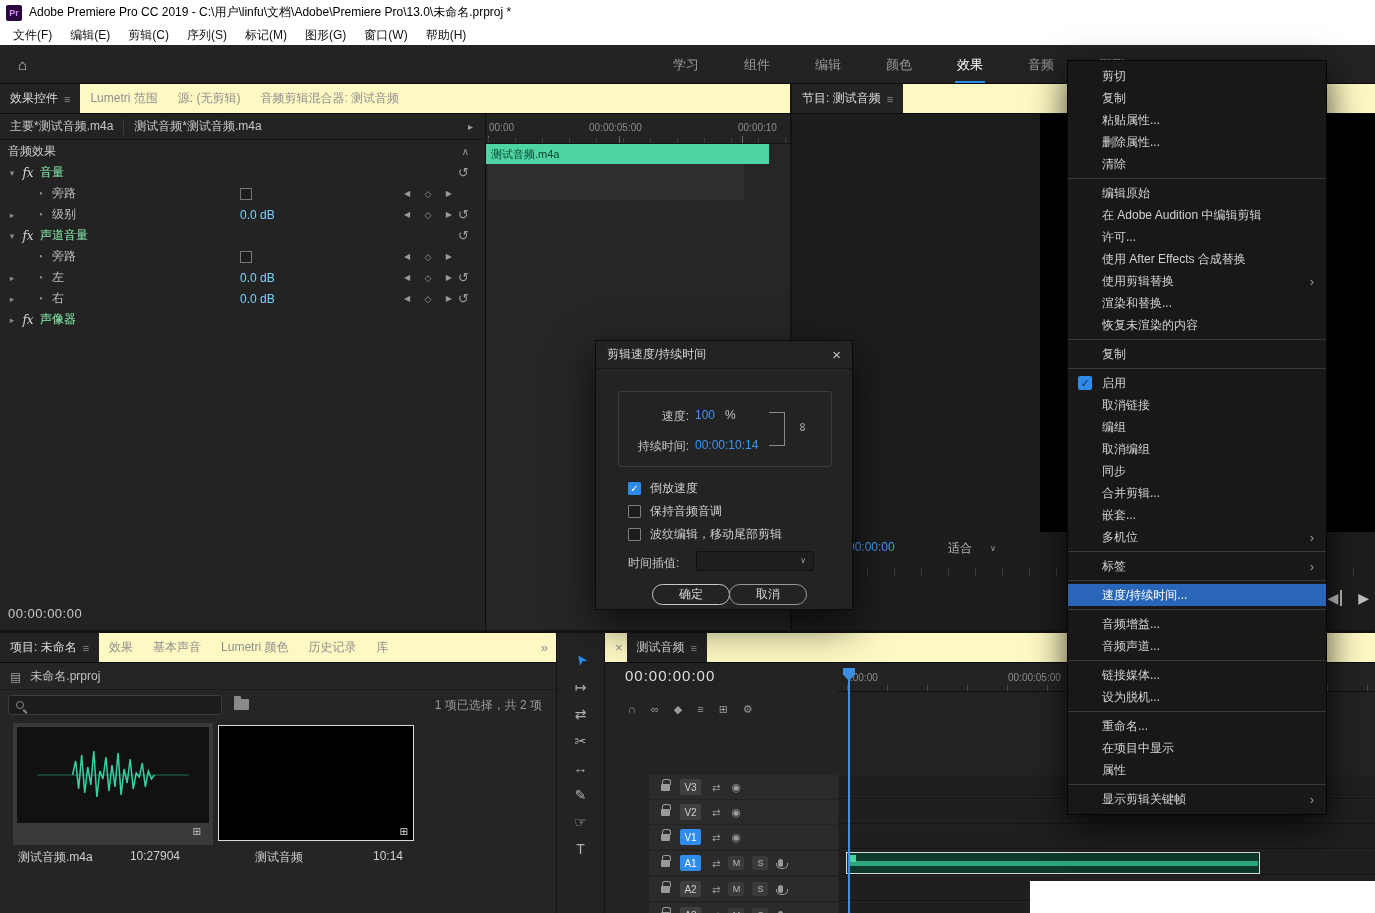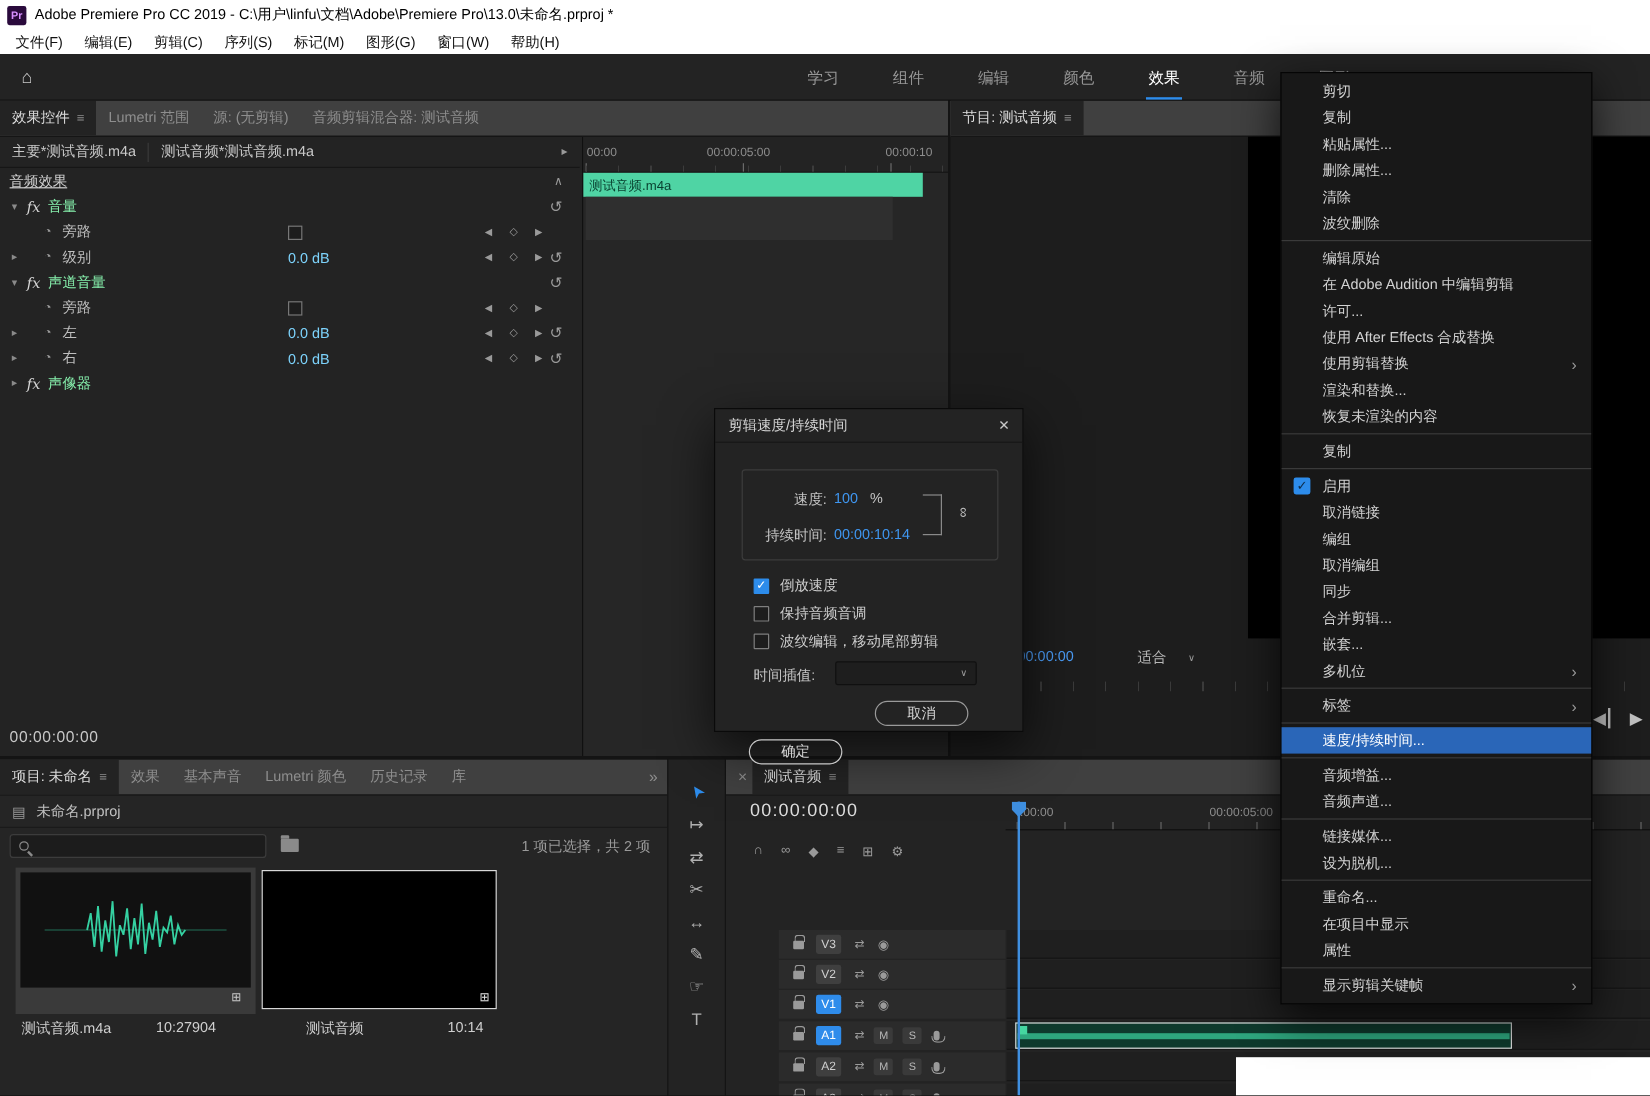--- a/index.html
+++ b/index.html
@@ -16,31 +16,31 @@
 
   
   .workspace-bar{position:absolute;left:0;top:45px;width:1375px;height:39px;background:#232323;border-bottom:1px solid #0d0d0d;}
   .home{position:absolute;left:18px;top:11px;color:#c8c8c8;font-size:15px;}
   .ws-tabs{position:absolute;left:673px;top:0;height:39px;display:flex;align-items:center;gap:45px;}
   .ws-tab{font-size:13px;color:#979797;position:relative;white-space:nowrap;}
   .ws-tab.active{color:#fff;}
   .ws-tab.active::after{content:"";position:absolute;left:-2px;right:-2px;bottom:-9px;height:2px;background:#2d8ceb;}
 
   
-  .panel-tabs{position:absolute;left:0;top:0;right:0;height:30px;background:#404040;display:flex;align-items:stretch;border-bottom:1px solid #0d0d0d;overflow:hidden;}
+  .panel-tabs{position:absolute;left:0;top:0;right:0;height:30px;background:#fef9c3;display:flex;align-items:stretch;border-bottom:1px solid #0d0d0d;overflow:hidden;}
   .ptab{display:flex;align-items:center;padding:0 10px;font-size:12px;color:#8e8e8e;gap:6px;white-space:nowrap;}
   .ptab.active{background:#232323;color:#ddd;}
   .pmenu{color:#8e8e8e;font-size:11px;}
 
   
   .ecp{position:absolute;left:0;top:84px;width:790px;height:546px;background:#232323;}
   .ec-cliprow{position:absolute;left:0;top:30px;width:483px;height:26px;border-bottom:1px solid #161616;display:flex;align-items:center;font-size:12px;color:#c8c8c8;padding-left:10px;gap:10px;}
   .ec-sep{width:1px;height:16px;background:#3a3a3a;}
   .toggle-tl{position:absolute;right:10px;color:#9a9a9a;font-size:10px;}
-  .ec-section{position:absolute;left:0;top:56px;width:483px;height:22px;display:flex;align-items:center;padding-left:8px;font-size:12px;color:#d0d0d0;text-decoration:underline;}
+  .ec-section{position:absolute;left:0;top:56px;width:483px;height:22px;display:flex;align-items:center;padding-left:8px;font-size:12px;color:#d0d0d0;}
   .ec-collapse{position:absolute;right:14px;color:#9a9a9a;font-size:10px;}
   #ecp-rows{position:absolute;left:0;top:78px;width:483px;}
   .ec-row{height:21px;display:flex;align-items:center;font-size:12px;color:#bfbfbf;position:relative;}
   .ec-row .caret{width:12px;margin-left:6px;color:#8a8a8a;font-size:9px;text-align:center;}
   .fxb{width:20px;font-style:italic;font-family:"DejaVu Serif","Liberation Serif",serif;color:#d8d8d8;font-size:12px;text-align:center;}
   .stw{width:20px;color:#9a9a9a;font-size:10px;margin-left:12px;text-align:center;}
   .eclabel{margin-left:2px;}
   .eclabel.ef{color:#86efac;}
   .ecval{position:absolute;left:240px;color:#7dd3fc;}
   .ecbox{position:absolute;left:240px;width:12px;height:12px;border:1px solid #777;background:#1d1d1d;}
@@ -79,21 +79,21 @@
   .link-bracket{position:absolute;left:150px;top:20px;width:16px;height:34px;border-top:1px solid #8a8a8a;border-right:1px solid #8a8a8a;border-bottom:1px solid #8a8a8a;}
   .chain{position:absolute;left:180px;top:28px;color:#c0c0c0;font-size:12px;transform:rotate(90deg);}
   #dlg-checks{position:absolute;left:32px;top:140px;display:flex;flex-direction:column;gap:8px;}
   .dlg-check-row{display:flex;align-items:center;gap:9px;font-size:12px;color:#cfcfcf;height:15px;}
   .dcheck{width:13px;height:13px;border:1px solid #7e7e7e;background:#1d1d1d;display:flex;align-items:center;justify-content:center;font-size:10px;color:transparent;border-radius:1px;flex:none;}
   .dcheck.on{background:#2d8ceb;border-color:#2d8ceb;color:#fff;}
   .dlg-interp-label{position:absolute;left:32px;top:214px;font-size:12px;color:#c4c4c4;}
   .dlg-dd{position:absolute;left:100px;top:210px;width:118px;height:20px;background:#1e1e1e;border:1px solid #101010;border-radius:2px;}
   .dlg-dd .dd-arrow{position:absolute;right:7px;top:4px;font-size:8px;color:#9a9a9a;}
   .dlg-btn{position:absolute;top:243px;width:78px;height:21px;border:1px solid #9a9a9a;border-radius:11px;background:transparent;color:#d6d6d6;font-size:12px;display:flex;align-items:center;justify-content:center;}
-  .dlg-btn.ok{left:28px;border-color:#c8c8c8;margin-top:32px;}
+  .dlg-btn.ok{left:56px;border-color:#c8c8c8;}
   .dlg-btn.cancel{left:133px;}
 
   
   .ctx{position:absolute;left:1067px;top:60px;width:260px;background:#181818;border:1px solid #050505;box-shadow:0 12px 34px rgba(0,0,0,.75);z-index:100;padding:4px 0;}
   .cm-item{height:22px;display:flex;align-items:center;font-size:12px;color:#d2d2d2;position:relative;padding-right:10px;}
   .cm-item.hl{background:#2a66b8;color:#fff;}
   .cm-gut{width:34px;display:flex;align-items:center;justify-content:center;flex:none;}
   .cm-check{width:14px;height:14px;background:#2d8ceb;color:#0e2c4a;font-size:11px;line-height:14px;text-align:center;border-radius:2px;font-weight:bold;}
   .cm-label{flex:1;white-space:nowrap;overflow:hidden;}
   .cm-sub{position:absolute;right:12px;color:#9a9a9a;font-size:13px;}
@@ -535,24 +535,20 @@
         <span class="cm-label">粘贴属性...</span>
       </div>
       <div class="cm-item">
         <span class="cm-gut"></span>
         <span class="cm-label">删除属性...</span>
       </div>
       <div class="cm-item">
         <span class="cm-gut"></span>
         <span class="cm-label">清除</span>
       </div>
-      <div class="cm-item">
-        <span class="cm-gut"></span>
-        <span class="cm-label">波纹删除</span>
-      </div>
       <div class="cm-sep"></div>
       <div class="cm-item">
         <span class="cm-gut"></span>
         <span class="cm-label">编辑原始</span>
       </div>
       <div class="cm-item">
         <span class="cm-gut"></span>
         <span class="cm-label">在 Adobe Audition 中编辑剪辑</span>
       </div>
       <div class="cm-item">

